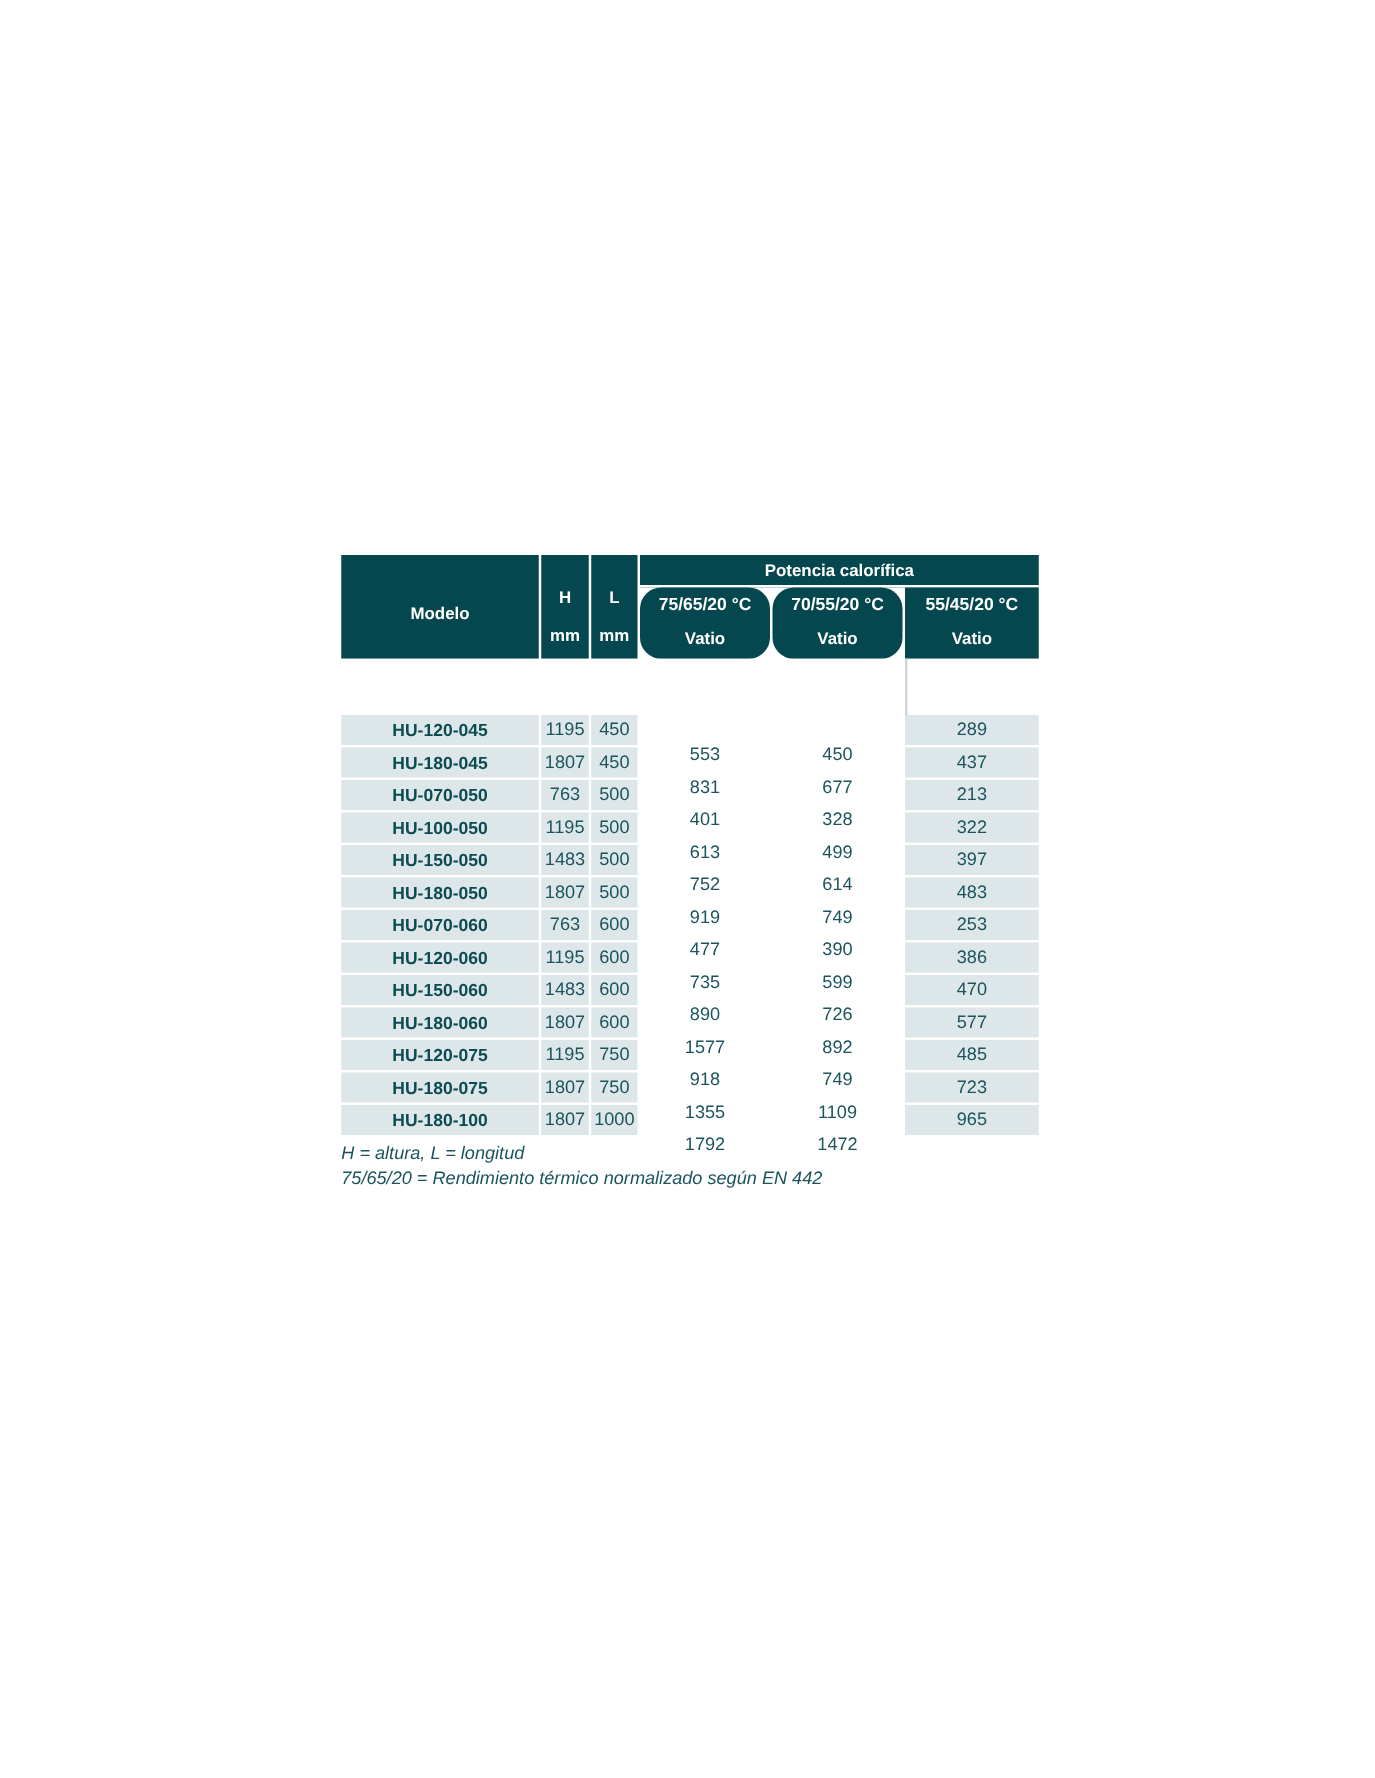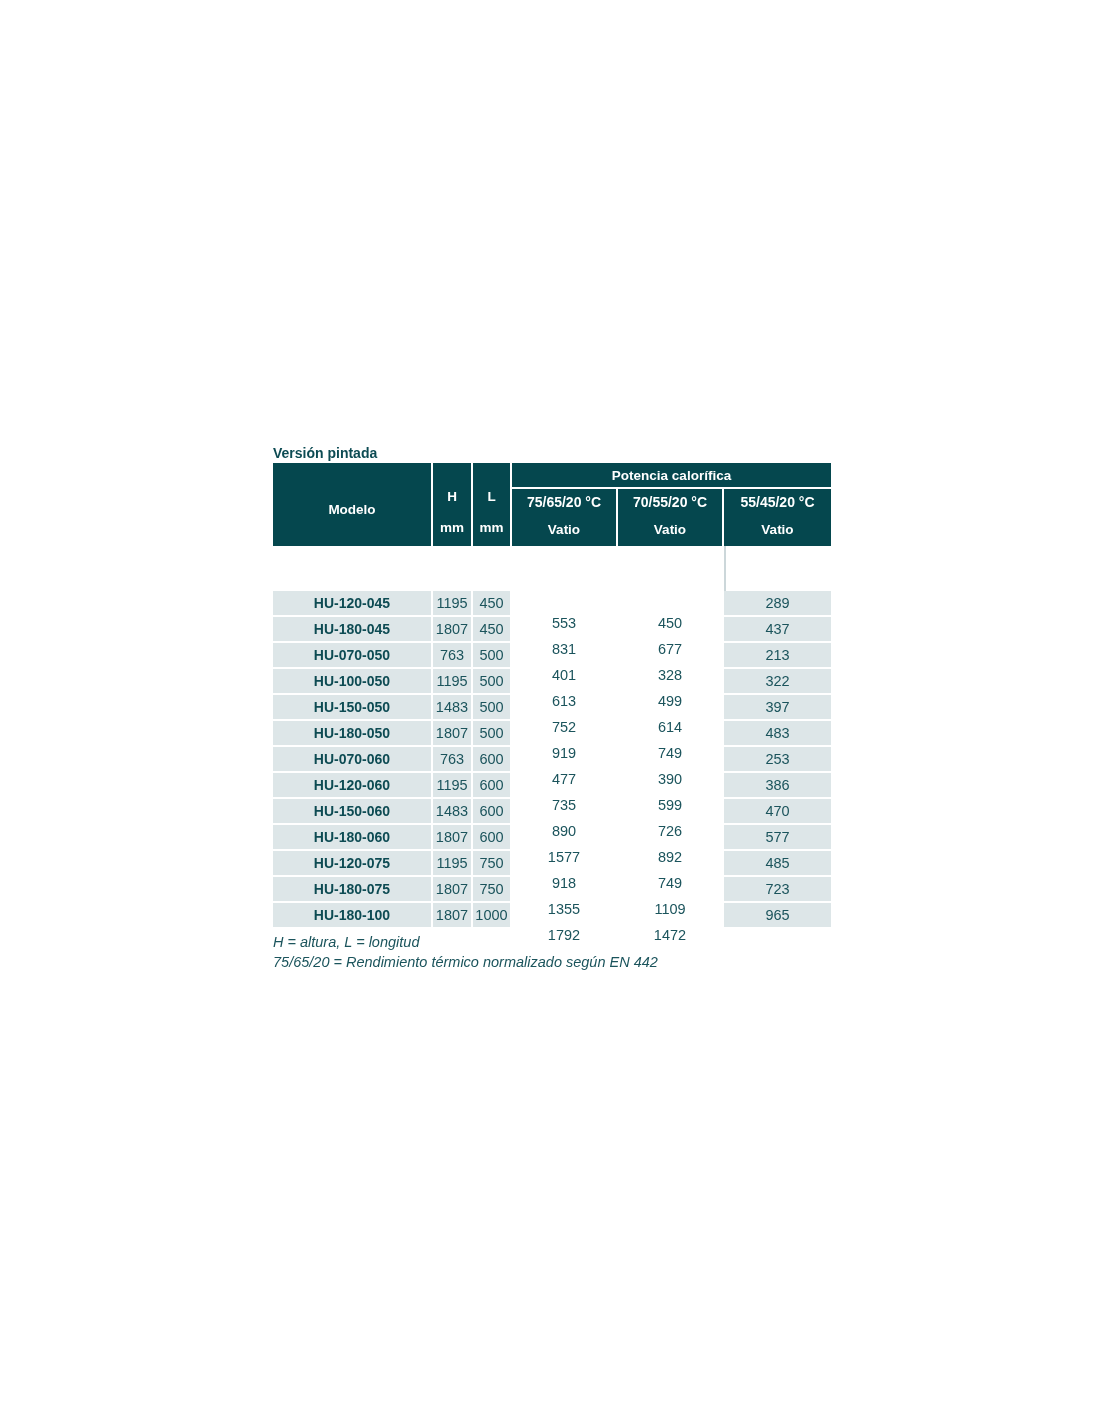--- a/index.html
+++ b/index.html
@@ -29,21 +29,21 @@
     font-size:13.5px;padding-top:9px;}
   .cell-hl{width:38px;display:flex;flex-direction:column;align-items:center;
     justify-content:space-between;padding:27px 0 12px 0;font-size:13.5px;}
   .cell-hl.cell-l{width:37px;}
   .hl-label,.hl-unit{line-height:13px;}
   .pot-group{width:319px;display:flex;flex-direction:column;}
   .pot-title{height:26px;line-height:26px;text-align:center;background:var(--header-bg);
     color:#ffffff;font-weight:bold;font-size:13.5px;border-bottom:2px solid #ffffff;}
   .pot-cols{flex:1;display:flex;gap:2px;}
   .pot-col{background:var(--header-bg);display:flex;flex-direction:column;}
-  .pot-col.w1,.pot-col.w2{width:104px;}
+  .pot-col.w1,.pot-col.w2{width:104px;border-radius:17px;}
   .pot-col.w3{width:107px;}
   .pot-temp{height:26px;line-height:26px;text-align:center;color:#ffffff;
     font-weight:bold;font-size:14px;}
   .pot-unit{flex:1;line-height:30px;text-align:center;color:#ffffff;
     font-weight:bold;font-size:13.5px;}
 
   
   .spacer{position:relative;background:#ffffff;}
   .spacer-1{height:18px;}
   .spacer-2{height:27px;}
@@ -66,21 +66,20 @@
   
   .footnotes{margin-top:5px;font-style:italic;font-size:14.5px;color:var(--num-text);}
   .footnotes div{line-height:20px;}
 </style>
 </head>
 <body>
 
 <div class="page">
   <div class="doc">
 
-    <div class="doc-title">Versión pintada</div>
 
     <div class="thead">
       <div class="hcell cell-modelo">Modelo</div>
       <div class="hcell cell-hl cell-h">
         <span class="hl-label">H</span>
         <span class="hl-unit">mm</span>
       </div>
       <div class="hcell cell-hl cell-l">
         <span class="hl-label">L</span>
         <span class="hl-unit">mm</span>

